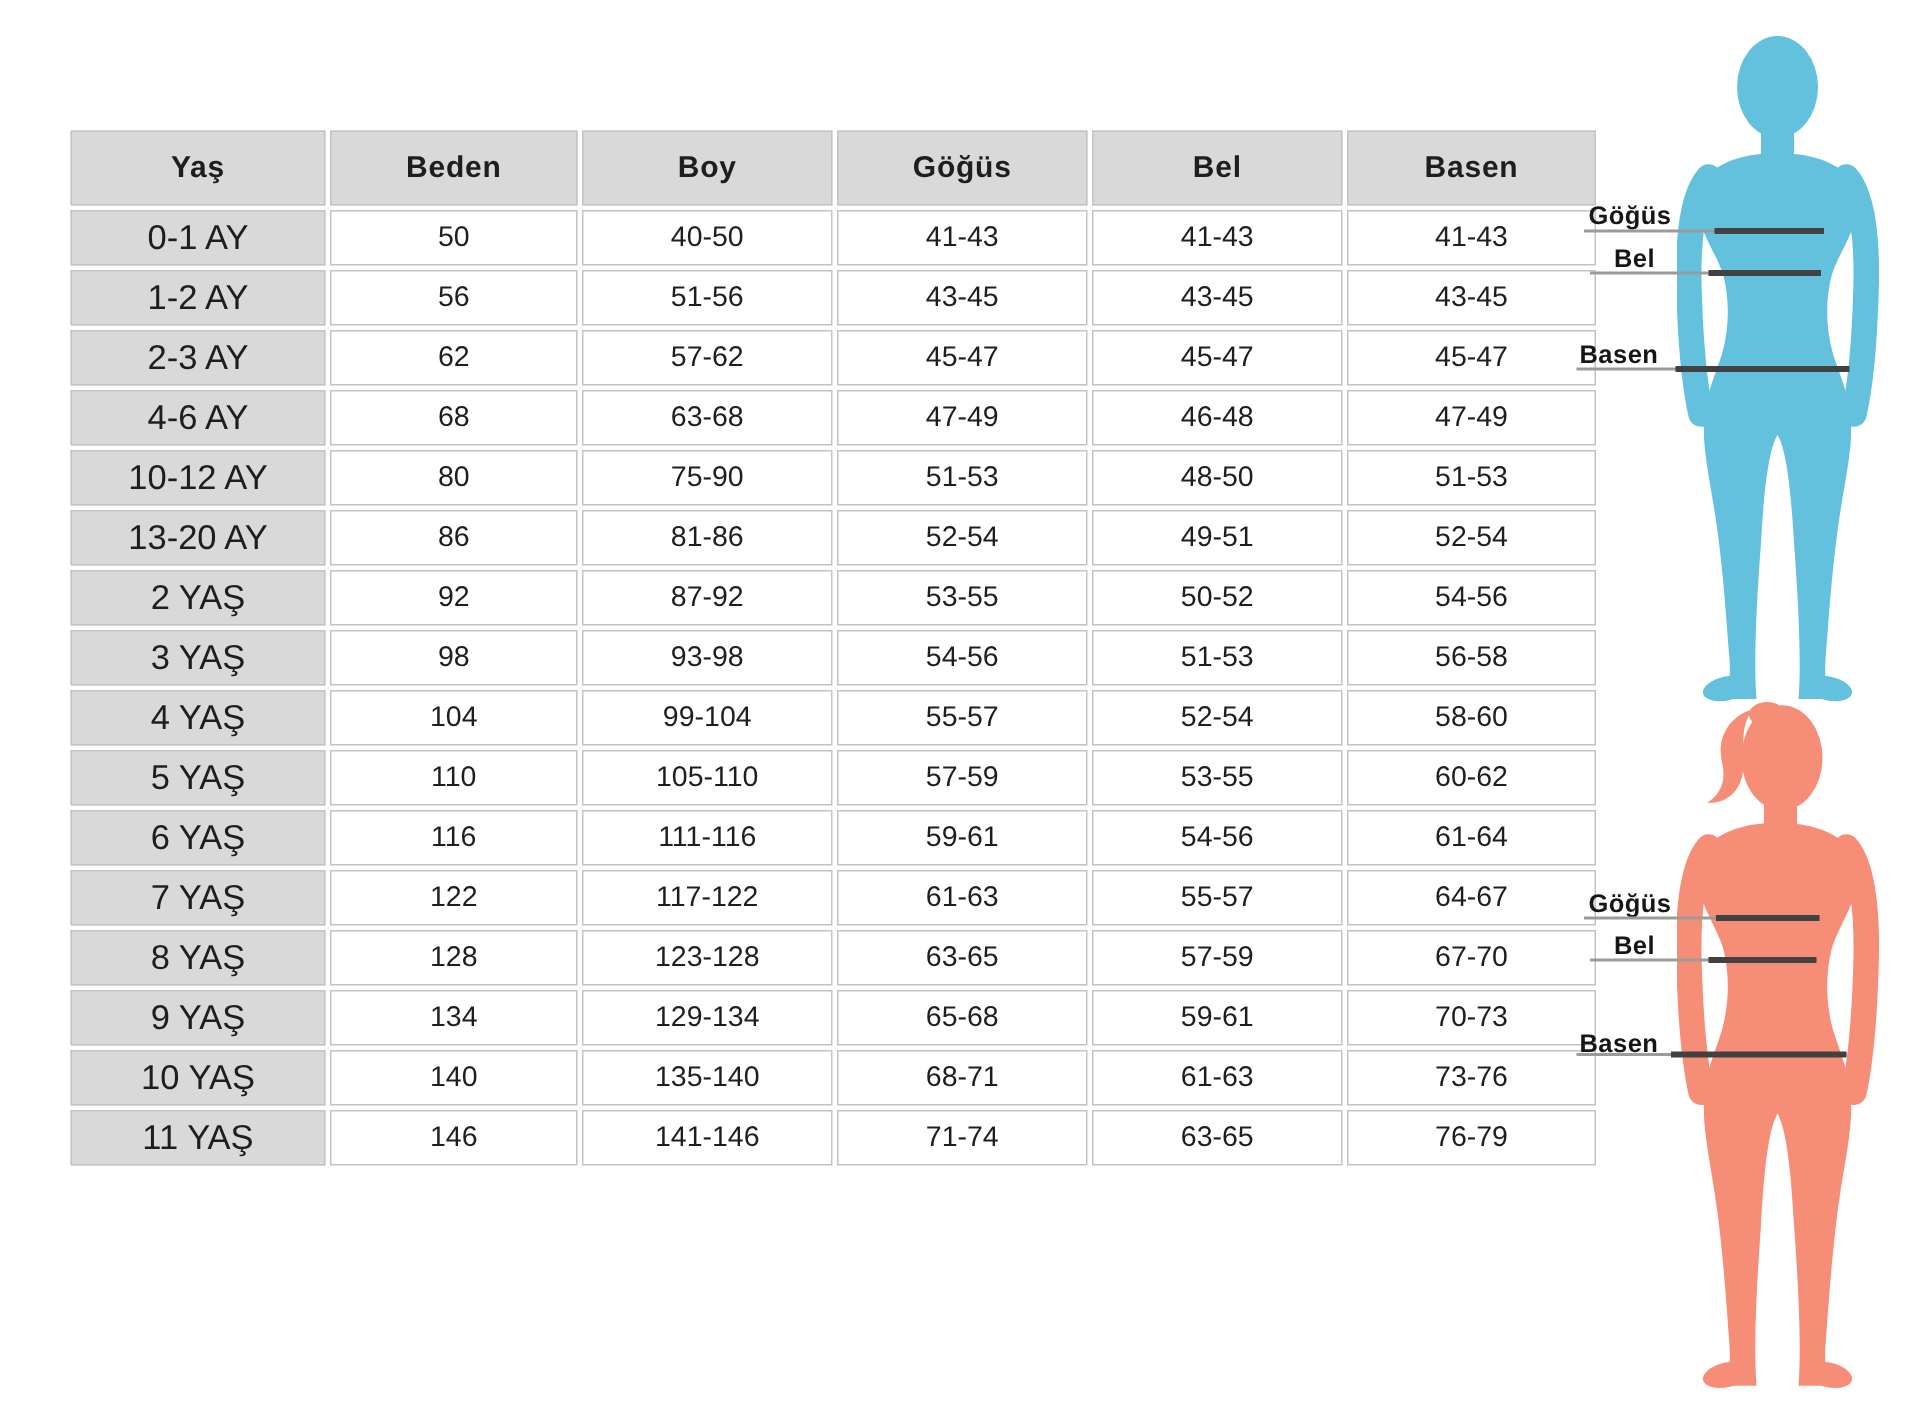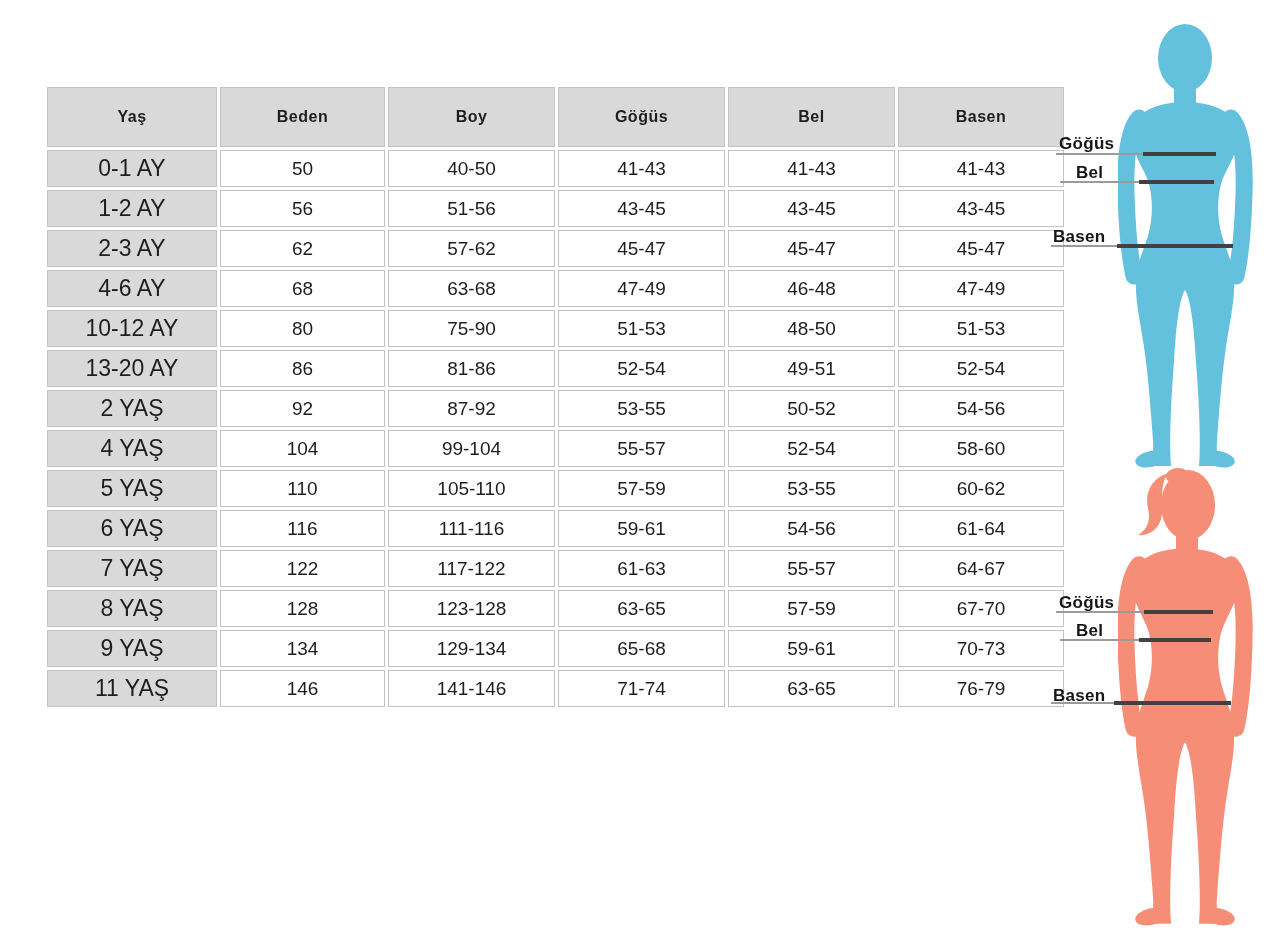--- a/index.html
+++ b/index.html
@@ -12,21 +12,21 @@
   table.size-table {
     position:absolute; left:44px; top:84px; width:1005px;
     border-collapse:separate; border-spacing:3px; table-layout:fixed;
   }
   table.size-table th, table.size-table td {
     border:1px solid var(--cell_border,#c3c3c3);
     text-align:center; vertical-align:middle;
   }
   table.size-table th {
     background:var(--head_bg,#d9d9d9);
-    height:60px; font-size:16px; font-weight:bold; letter-spacing:0.5px;
+    height:50px; font-size:20px; font-weight:bold; letter-spacing:0.5px;
   }
   table.size-table td { background:#ffffff; height:37px; font-size:19px; }
   table.size-table td:first-child { background:var(--head_bg,#d9d9d9); font-size:23px; }
   .fig { position:absolute; }
   .mlabel {
     position:absolute; font-size:17px; font-weight:bold; color:#161616;
     letter-spacing:0.3px; white-space:nowrap;
   }
   .mline-thin { position:absolute; height:2px; background:var(--line_thin,#9b9b9b); }
   .mline-dark { position:absolute; height:4px; background:var(--line_dark,#414141); }
@@ -106,20 +106,28 @@
     </tr>
         <tr>
       <td>2 YAŞ</td>
       <td>92</td>
       <td>87-92</td>
       <td>53-55</td>
       <td>50-52</td>
       <td>54-56</td>
     </tr>
         <tr>
+      <td>3 YAŞ</td>
+      <td>98</td>
+      <td>93-98</td>
+      <td>54-56</td>
+      <td>51-53</td>
+      <td>56-58</td>
+    </tr>
+        <tr>
       <td>4 YAŞ</td>
       <td>104</td>
       <td>99-104</td>
       <td>55-57</td>
       <td>52-54</td>
       <td>58-60</td>
     </tr>
         <tr>
       <td>5 YAŞ</td>
       <td>110</td>
@@ -152,20 +160,28 @@
       <td>57-59</td>
       <td>67-70</td>
     </tr>
         <tr>
       <td>9 YAŞ</td>
       <td>134</td>
       <td>129-134</td>
       <td>65-68</td>
       <td>59-61</td>
       <td>70-73</td>
+    </tr>
+        <tr>
+      <td>10 YAŞ</td>
+      <td>140</td>
+      <td>135-140</td>
+      <td>68-71</td>
+      <td>61-63</td>
+      <td>73-76</td>
     </tr>
         <tr>
       <td>11 YAŞ</td>
       <td>146</td>
       <td>141-146</td>
       <td>71-74</td>
       <td>63-65</td>
       <td>76-79</td>
     </tr>
       </tbody>

